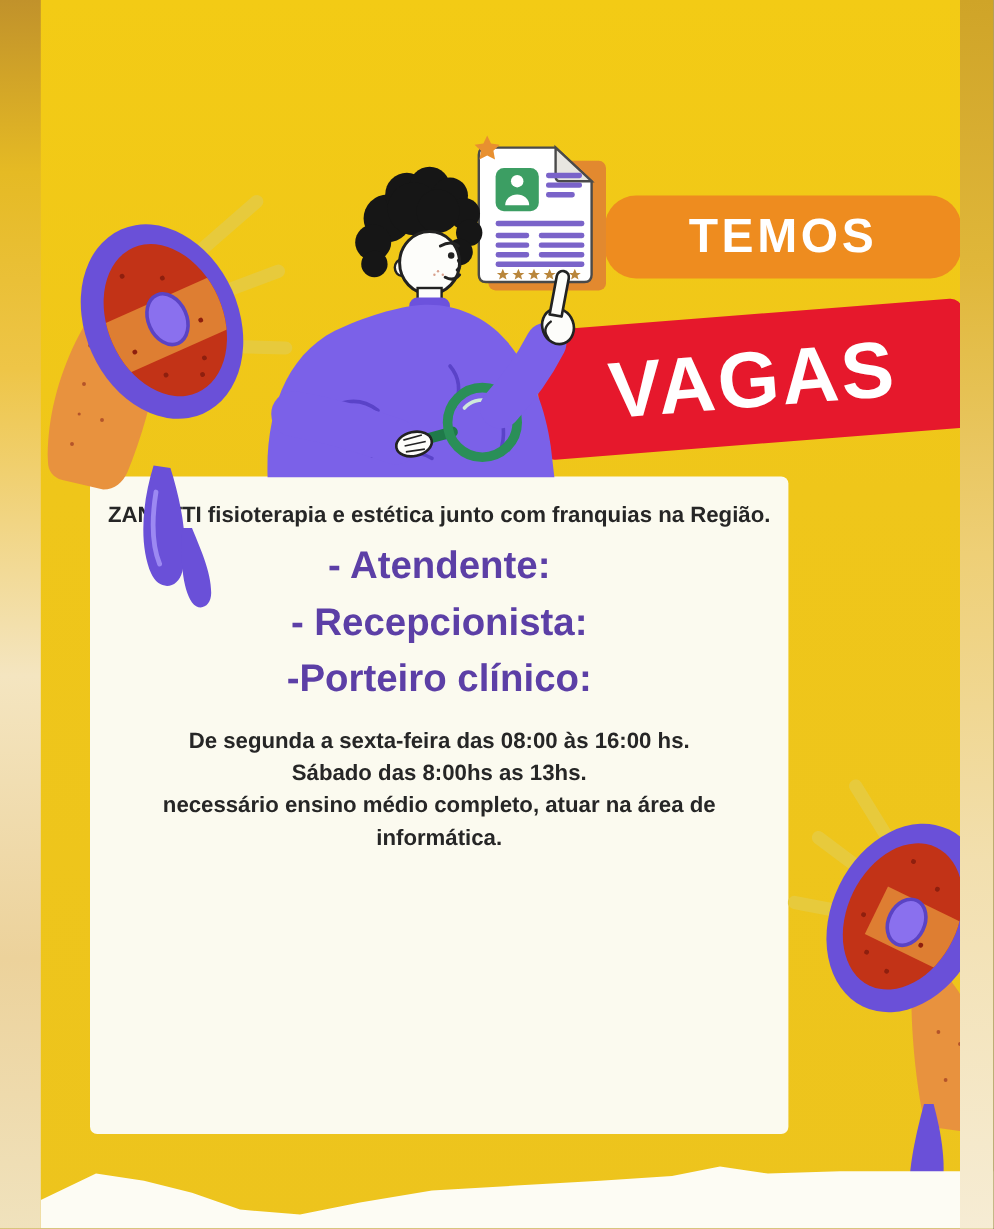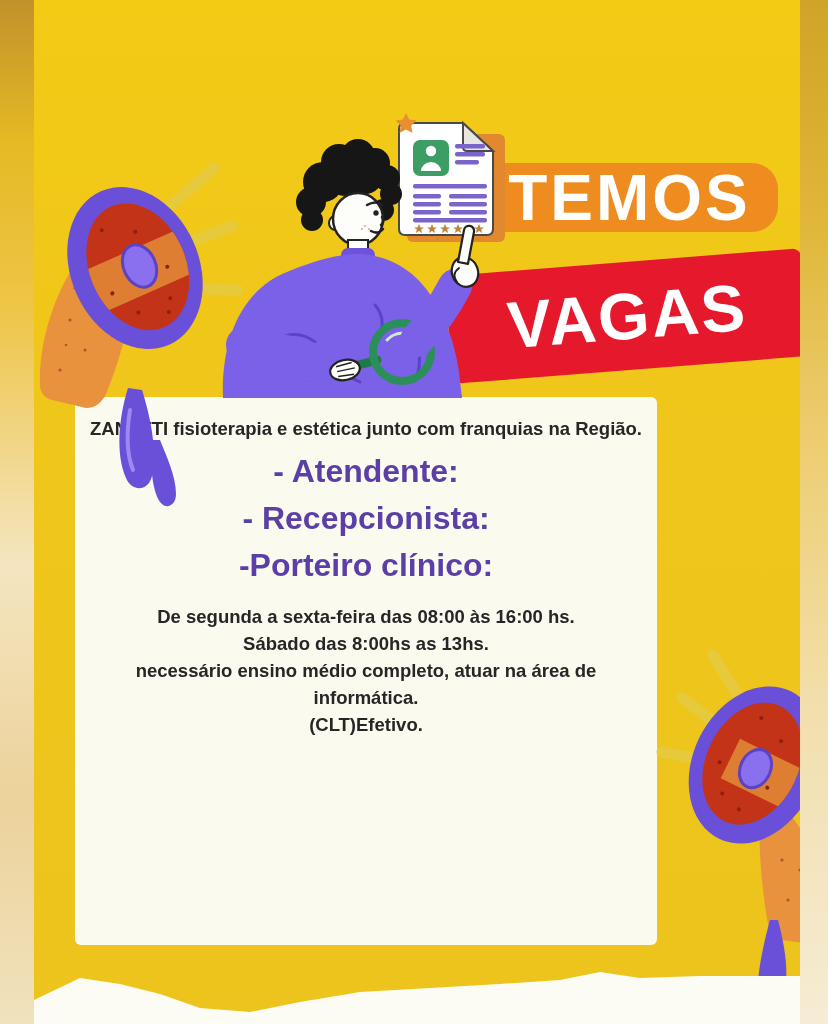--- a/index.html
+++ b/index.html
@@ -12,22 +12,22 @@
   .strip{position:absolute;top:0;height:1024px;z-index:30;}
   .strip-left{left:0;width:34px;
     background:linear-gradient(180deg,#c1922b 0%,#e5ba24 14%,#eec547 30%,#f4e5c0 55%,#ecd29b 78%,#f0e2bd 100%);}
   .strip-right{right:0;width:28px;
     background:linear-gradient(180deg,#cfa428 0%,#e0b73a 22%,#eecf76 45%,#f2dfae 70%,#f6ecd4 100%);}
   
   .torn{position:absolute;left:0;top:954px;z-index:20;}
   
   .badge{position:absolute;display:flex;align-items:center;justify-content:center;
     color:var(--badge-text,#fff);font-weight:700;z-index:5;}
-  .badge.temos{left:481px;top:163px;width:297px;height:69px;border-radius:26px;
-    background:var(--badge-orange,#ee8c1f);font-size:64px;letter-spacing:3px;}
+  .badge.temos{left:504px;top:163px;width:297px;height:69px;border-radius:26px;
+    background:var(--badge-orange,#ee8c1f);font-size:40px;letter-spacing:3px;}
   .badge.vagas{left:448px;top:262px;width:358px;height:108px;border-radius:10px;
     background:var(--badge-red,#e6182c);font-size:66px;letter-spacing:2px;
     transform:rotate(-4.5deg);}
   
   .mega-left{position:absolute;left:0;top:140px;z-index:12;}
   .mega-right{position:absolute;left:610px;top:620px;z-index:9;}
   .person{position:absolute;left:215px;top:90px;z-index:8;}
   
   .content-box{position:absolute;left:75px;top:397px;width:582px;height:548px;z-index:4;
     background:var(--box-cream,#fbfaef);border-radius:6px;box-sizing:border-box;
@@ -53,21 +53,20 @@
   </div>
 
   <section class="content-box">
     <p class="intro">ZANETTI fisioterapia e estética  junto com franquias na Região.</p>
     <h2 class="position first">- Atendente:</h2>
     <h2 class="position">- Recepcionista:</h2>
     <h2 class="position">-Porteiro clínico:</h2>
     <p class="detail first">De segunda a sexta-feira das 08:00 às 16:00 hs.</p>
     <p class="detail">Sábado das 8:00hs as 13hs.</p>
     <p class="detail">necessário ensino médio completo, atuar na área de informática.</p>
-    <p class="detail">(CLT)Efetivo.</p>
   </section>
 
   <svg class="mega-left" width="270" height="380" viewBox="0 0 270 380">
     <g stroke="#e7ca3c" stroke-width="11" stroke-linecap="round">
       <path d="M152,82 L214,28"></path>
         <path d="M163,112 L232,86"></path>
         <path d="M168,148 L238,150"></path>
     </g>
     <path fill="#e8923e" d="M118,78 C70,110 38,185 40,245 C40,252 44,258 52,260 L86,268 C96,268 102,262 106,254 C118,225 128,190 132,160 Z"></path>
     <g fill="#b4542a">

